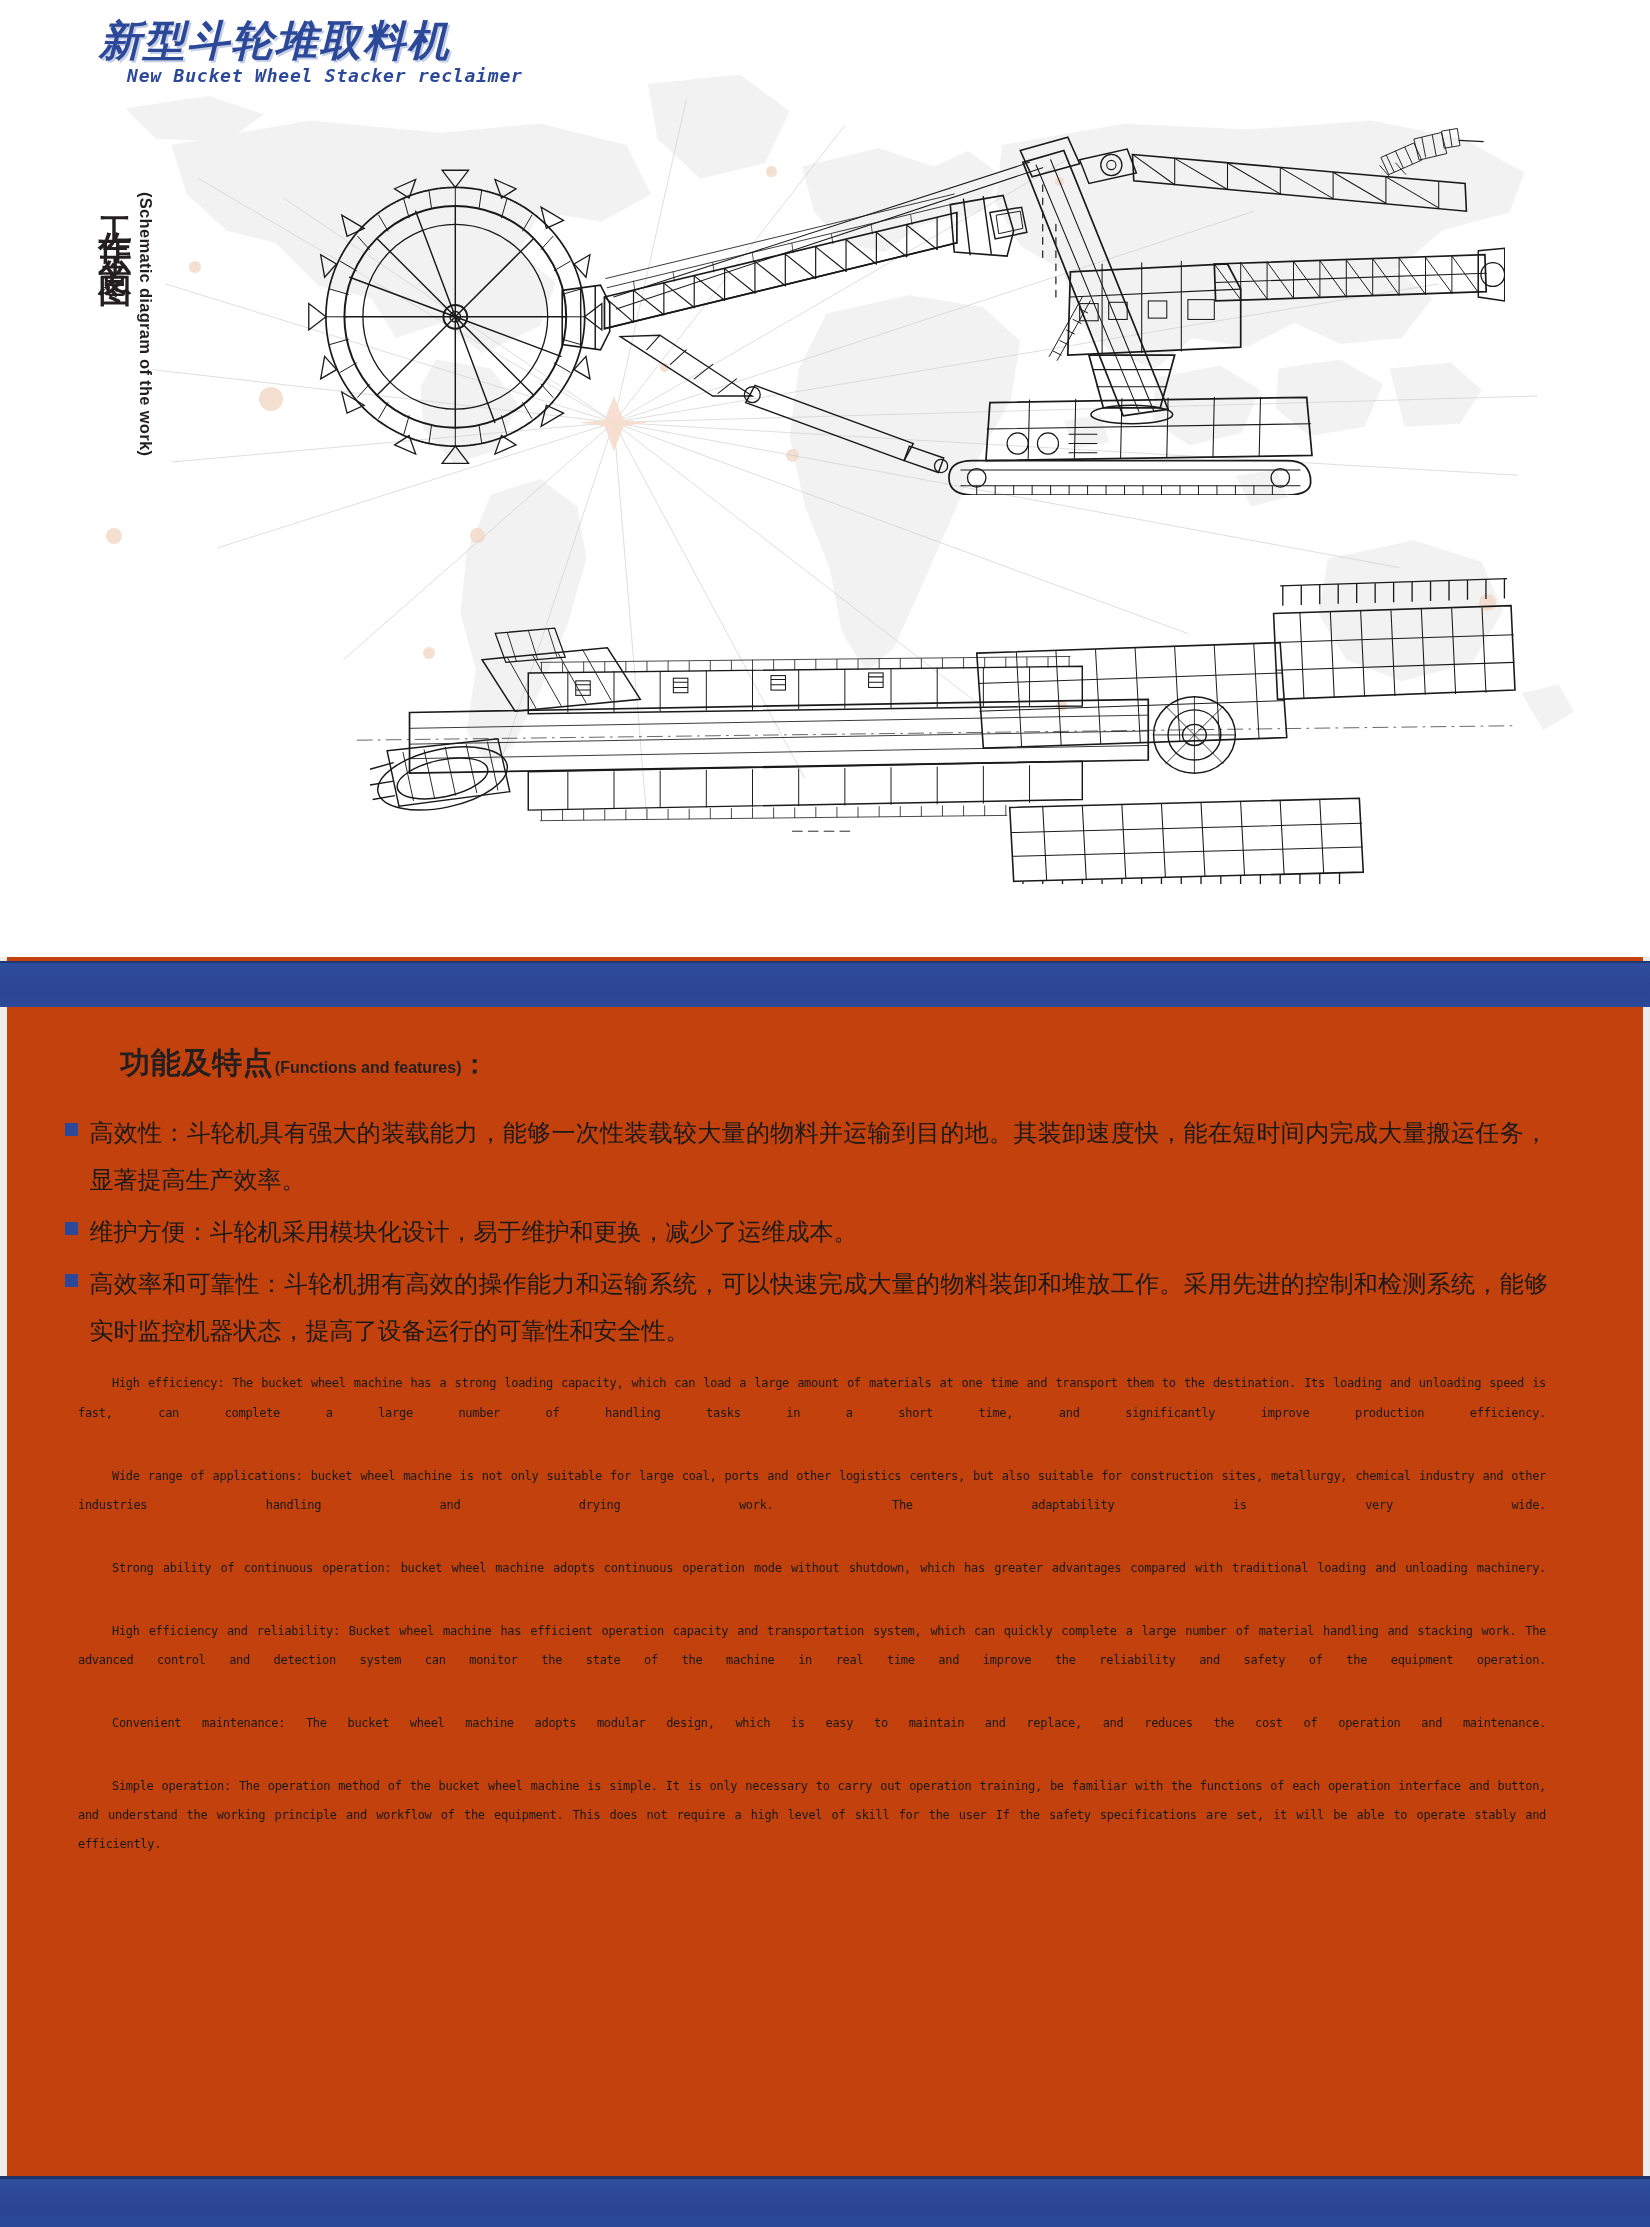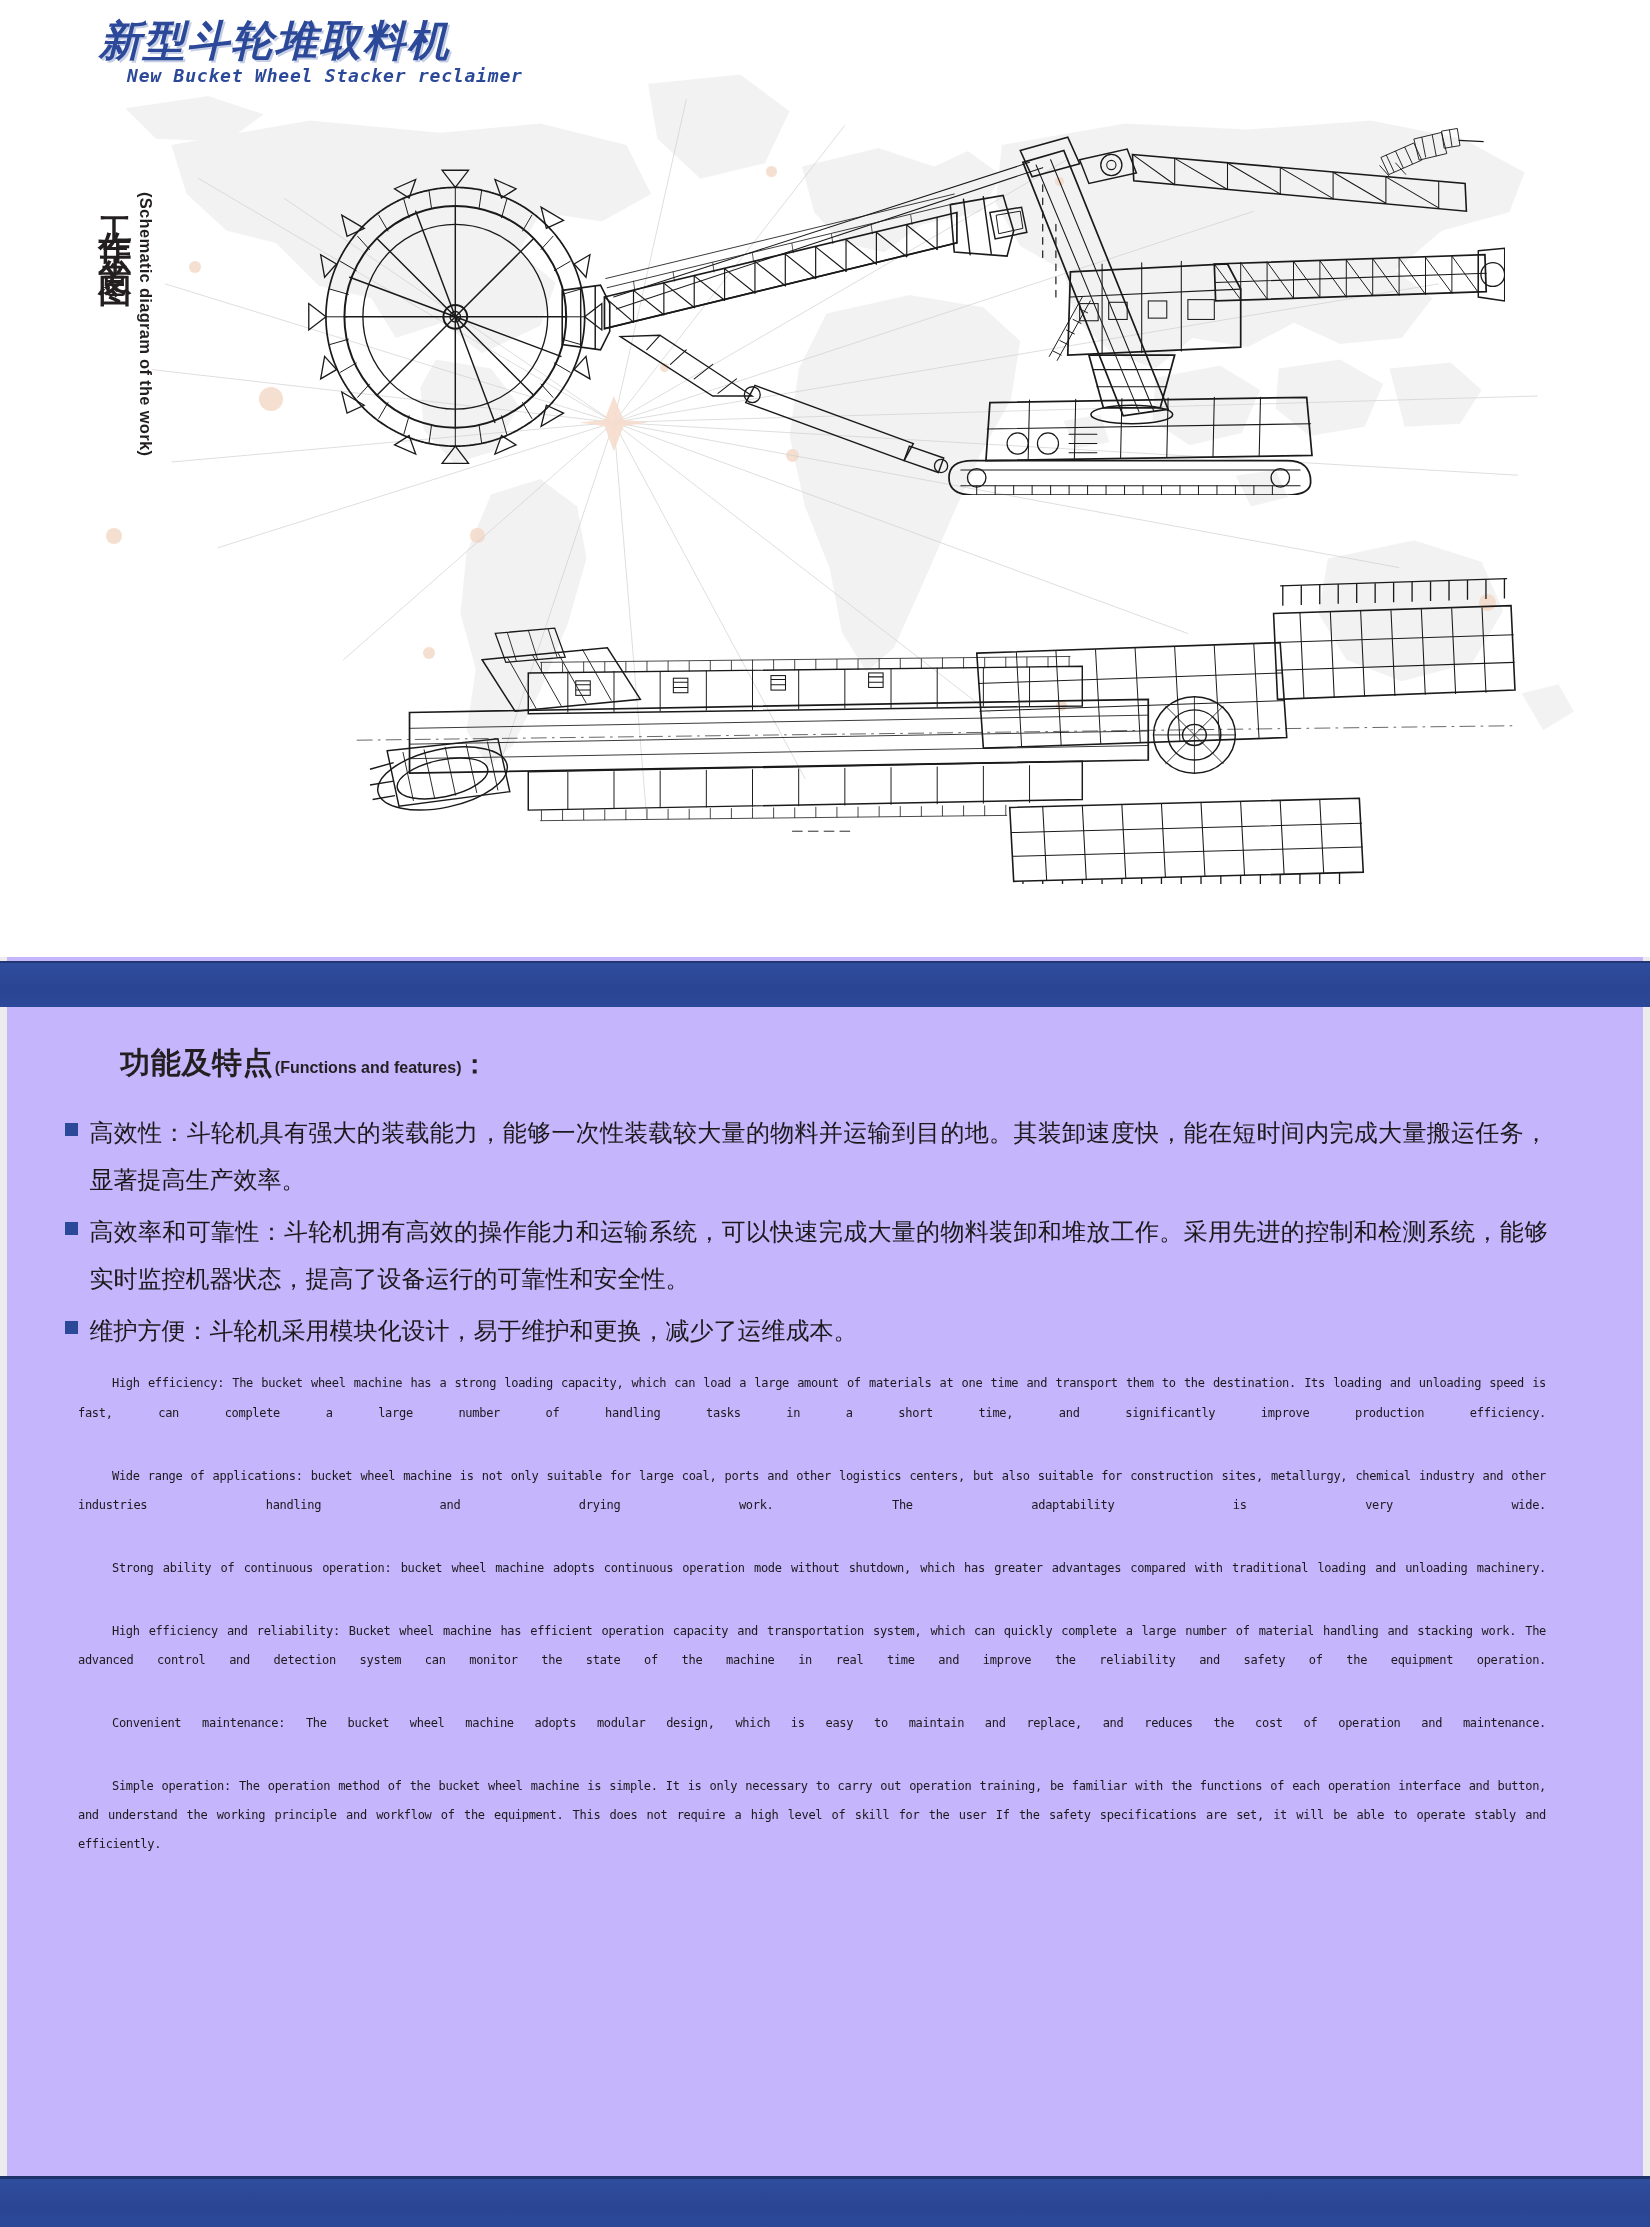--- a/index.html
+++ b/index.html
@@ -12,21 +12,21 @@
     height: 2227px;
     font-family: "Liberation Sans", "DejaVu Sans", sans-serif;
     position: relative;
     overflow: hidden;
   }
 
   
   .page {
     position: absolute;
     inset: 0;
-    background: #c4b5fd;
+    background: #c2410c;
   }
   .gutter-left, .gutter-right {
     position: absolute;
     top: 0;
     bottom: 0;
     width: 6.6px;
     background: #ececec;
   }
   .gutter-left { left: 0; }
   .gutter-right { right: 0; }
@@ -665,25 +665,25 @@
     <ul class="cn-list">
       <li class="cn-item">
         <span class="sq"></span>
         <span>高效性：斗轮机具有强大的装载能力，能够一次性装载较大量的物料并运输到目的地。其装卸速度快，能在短时间内完成大量搬运任务，显著提高生产效率。</span>
       </li>
       <li class="cn-item">
         <span class="sq"></span>
       </li>
       <li class="cn-item">
         <span class="sq"></span>
-        <span>高效率和可靠性：斗轮机拥有高效的操作能力和运输系统，可以快速完成大量的物料装卸和堆放工作。采用先进的控制和检测系统，能够实时监控机器状态，提高了设备运行的可靠性和安全性。</span>
+        <span>维护方便：斗轮机采用模块化设计，易于维护和更换，减少了运维成本。</span>
       </li>
       <li class="cn-item">
         <span class="sq"></span>
-        <span>维护方便：斗轮机采用模块化设计，易于维护和更换，减少了运维成本。</span>
+        <span>高效率和可靠性：斗轮机拥有高效的操作能力和运输系统，可以快速完成大量的物料装卸和堆放工作。采用先进的控制和检测系统，能够实时监控机器状态，提高了设备运行的可靠性和安全性。</span>
       </li>
     </ul>
 
     <div class="en-block">
       <p class="en-para">High efficiency: The bucket wheel machine has a strong loading capacity, which can load a large amount of materials at one time and transport them to the destination. Its loading and unloading speed is fast, can complete a large number of handling tasks in a short time, and significantly improve production efficiency.</p>
       <p class="en-para">Wide range of applications: bucket wheel machine is not only suitable for large coal, ports and other logistics centers, but also suitable for construction sites, metallurgy, chemical industry and other industries handling and drying work. The adaptability is very wide.</p>
       <p class="en-para">Strong ability of continuous operation: bucket wheel machine adopts continuous operation mode without shutdown, which has greater advantages compared with traditional loading and unloading machinery.</p>
       <p class="en-para">High efficiency and reliability: Bucket wheel machine has efficient operation capacity and transportation system, which can quickly complete a large number of material handling and stacking work. The advanced control and detection system can monitor the state of the machine in real time and improve the reliability and safety of the equipment operation.</p>
       <p class="en-para">Convenient maintenance: The bucket wheel machine adopts modular design, which is easy to maintain and replace, and reduces the cost of operation and maintenance.</p>
       <p class="en-para">Simple operation: The operation method of the bucket wheel machine is simple. It is only necessary to carry out operation training, be familiar with the functions of each operation interface and button, and understand the working principle and workflow of the equipment. This does not require a high level of skill for the user If the safety specifications are set, it will be able to operate stably and efficiently.</p>

